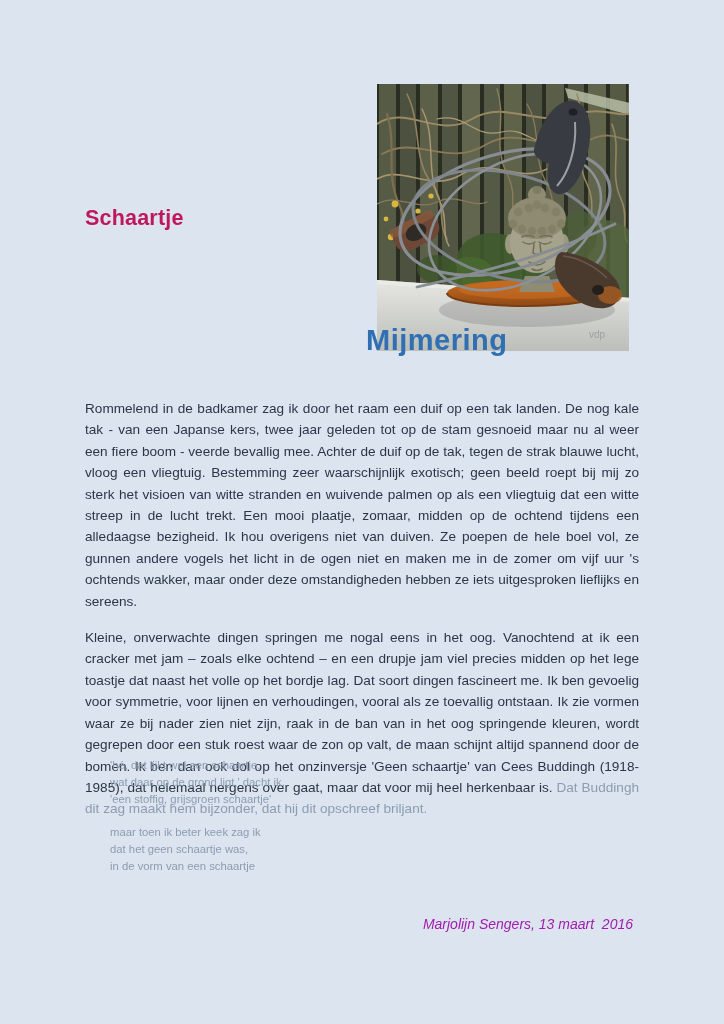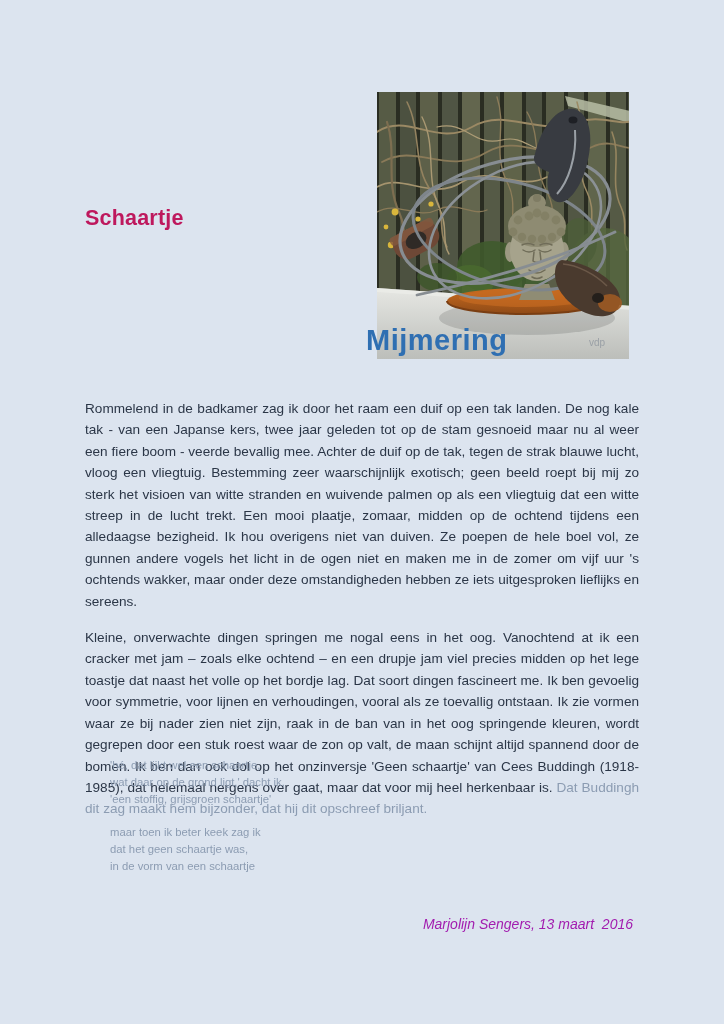--- a/index.html
+++ b/index.html
@@ -6,21 +6,21 @@
   body{
     width:724px;height:1024px;position:relative;overflow:hidden;
     background:#dce4ef;
     font-family:"Liberation Sans","DejaVu Sans",sans-serif;
   }
   .page-title{
     position:absolute;left:85px;top:192px;
     font-size:21.5px;font-weight:bold;color:#be185d;letter-spacing:.2px;
   }
   .photo-frame{
-    position:absolute;left:377px;top:92px;width:252px;height:267px;
+    position:absolute;left:377px;top:84px;width:252px;height:267px;
     overflow:hidden;
   }
   .photo-frame svg{display:block;width:257px;height:267px;}
   .photo-caption{
     position:absolute;left:366px;top:324px;
     font-size:29px;font-weight:bold;color:#2f6fb2;letter-spacing:.5px;
     z-index:3;
   }
   .article{
     position:absolute;left:85px;top:398px;width:554px;

